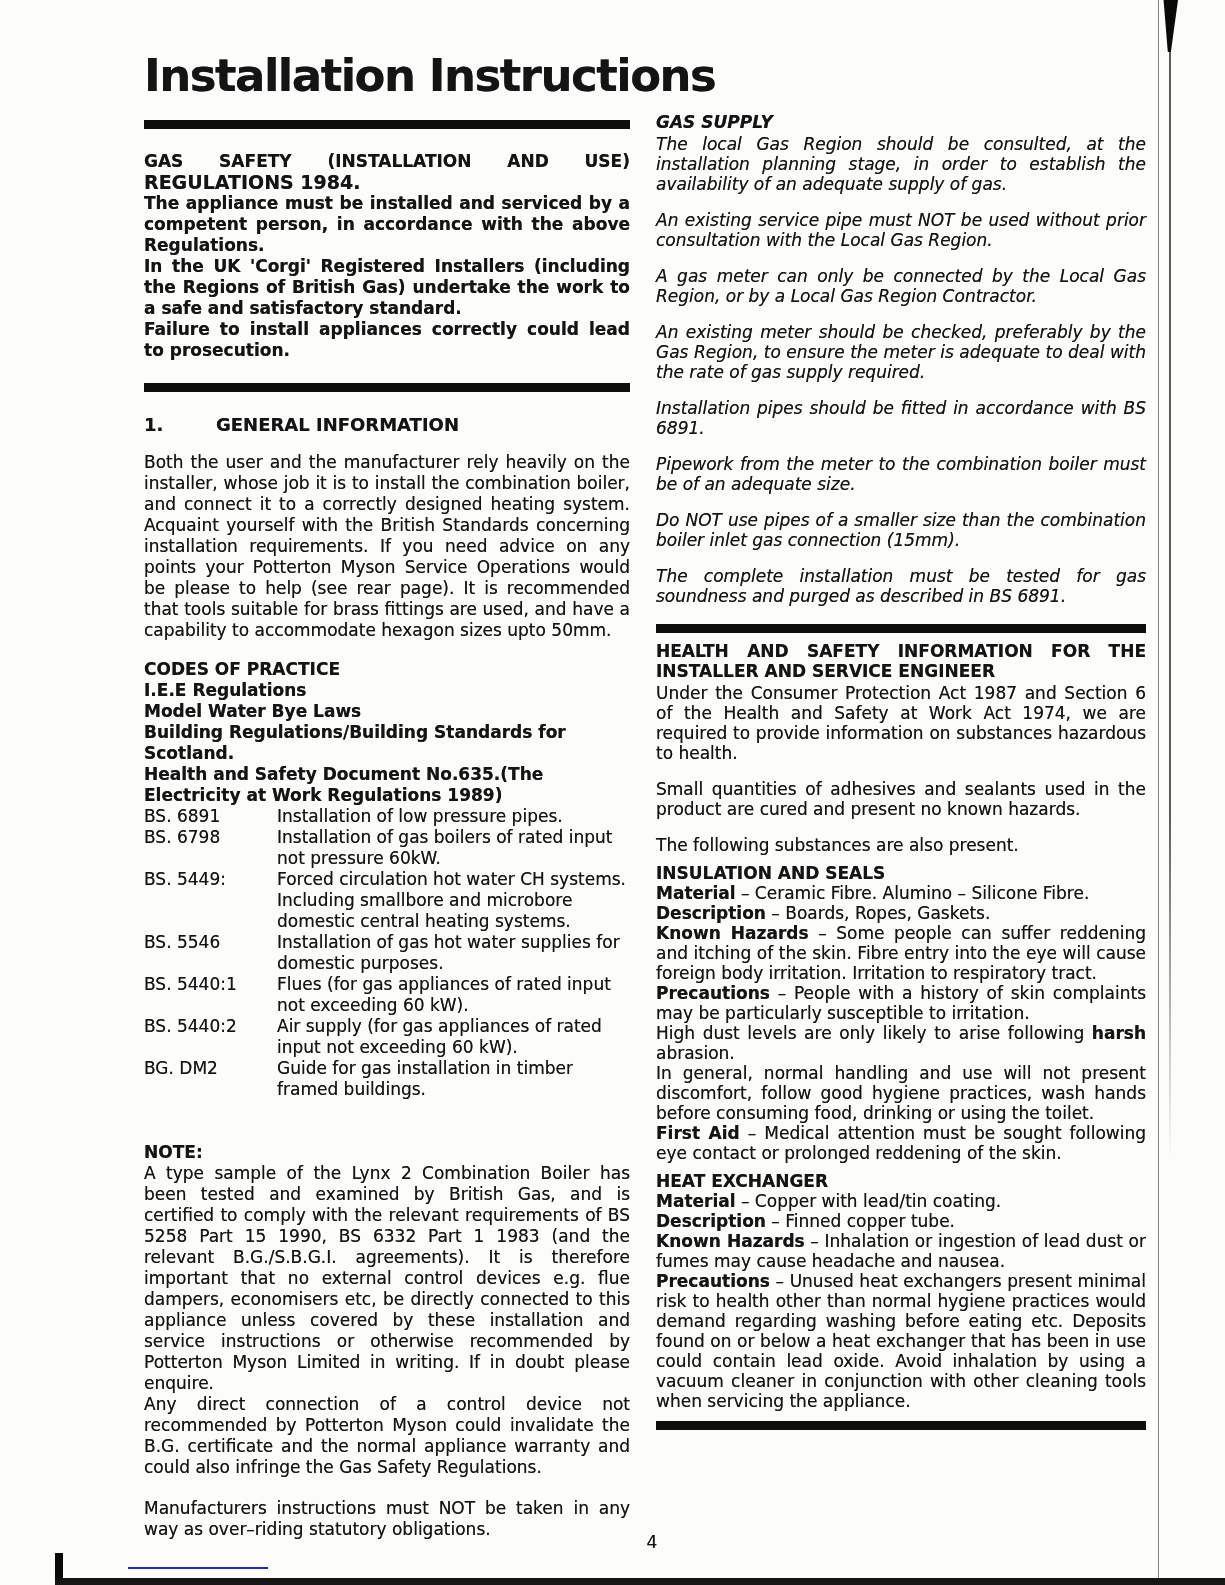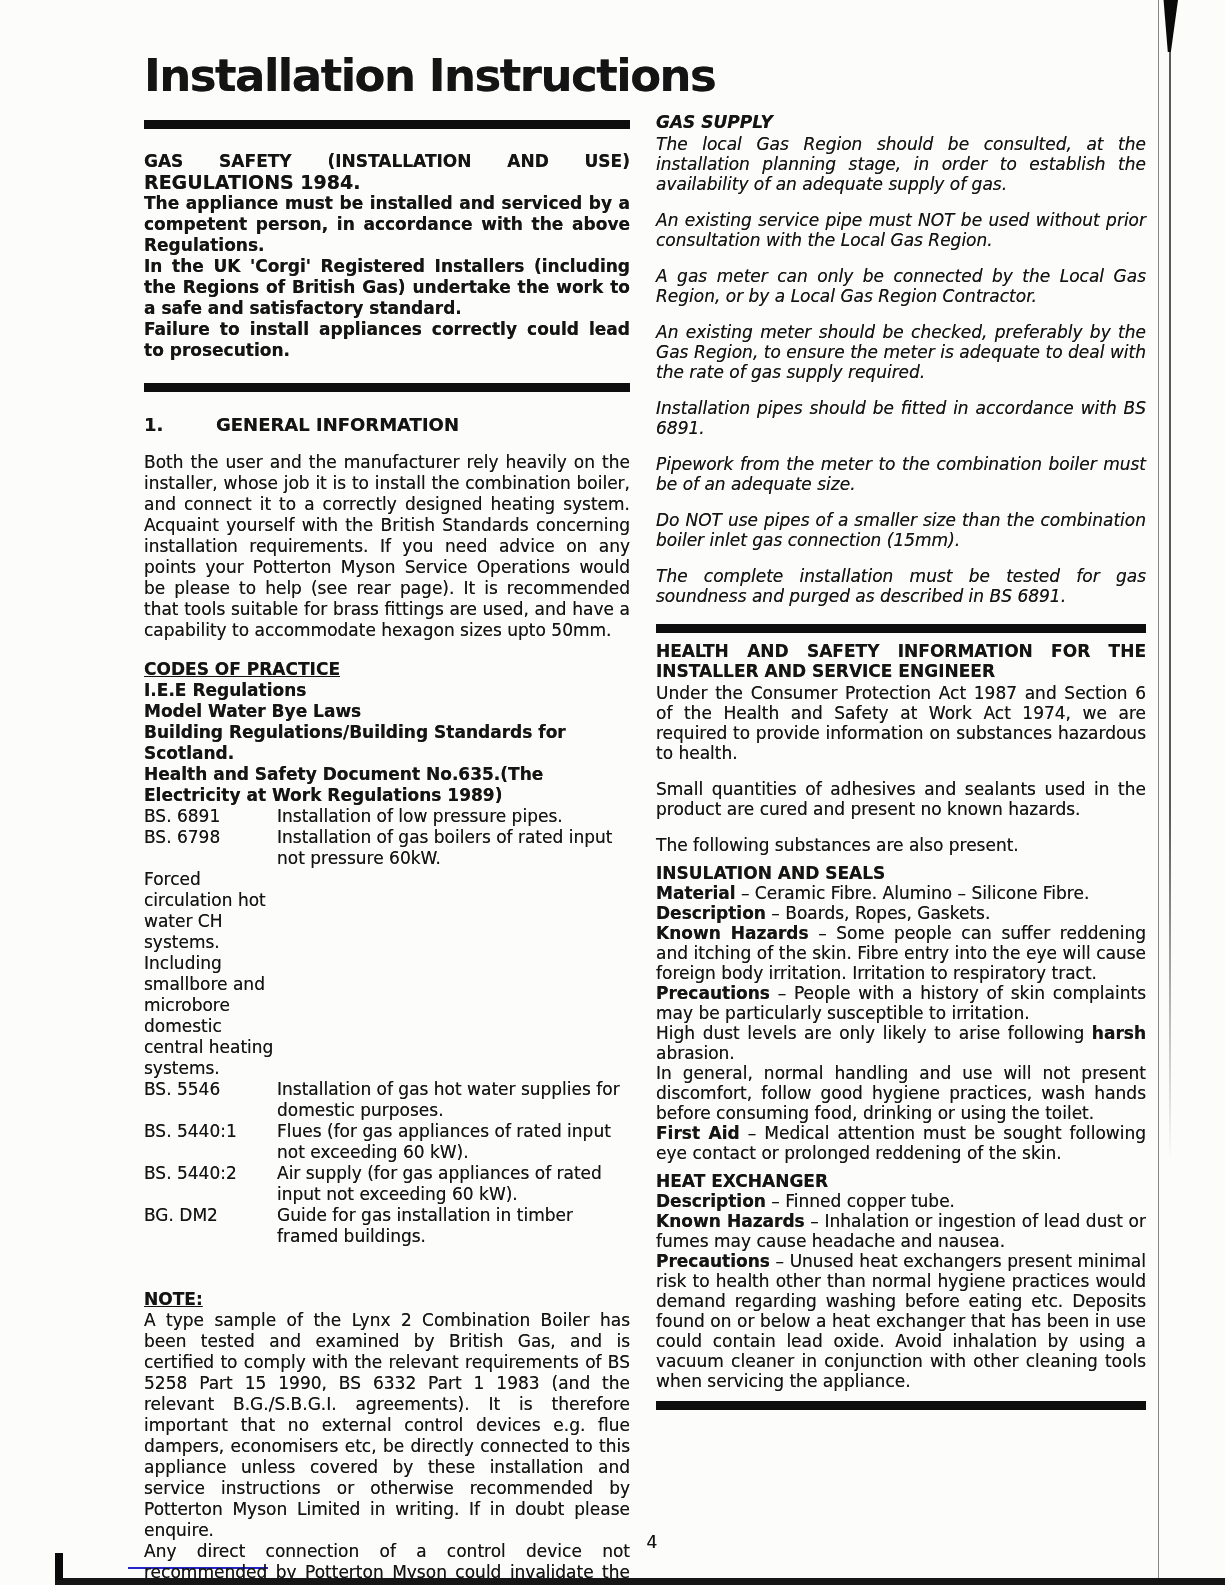--- a/index.html
+++ b/index.html
@@ -26,21 +26,21 @@
   .rule-title { margin-top:18px; width:486px; }
   .rule-mid   { margin-top:22px; width:486px; }
   .rule-right { margin-top:18px; width:490px; }
   .rule-bottom{ margin-top:10px; width:490px; }
 
   p { margin:0; font-size:17px; text-align:justify; }
   .col-left  p { line-height:21px; }
   .col-right p { line-height:20px; }
 
   .h { font-size:17px; font-weight:700; }
-  .col-left .h { line-height:21px;text-decoration:underline; }
+  .col-left .h { line-height:21px; }
   .col-right .h { line-height:20px; }
   .h.just { text-align:justify; }
 
   
   .gas-safety { margin-top:22px; }
   .gas-safety .hl1 {
     font-size:17px; font-weight:700; line-height:21px;
     text-align:justify; text-align-last:justify;
   }
   .gas-safety .hl2 { font-size:19px; font-weight:700; line-height:21px; }
@@ -128,20 +128,21 @@
 
       <div class="std-row">
         <div class="std-code">BS. 6891</div>
         <div class="std-desc">Installation of low pressure pipes.</div>
       </div>
       <div class="std-row">
         <div class="std-code">BS. 6798</div>
         <div class="std-desc">Installation of gas boilers of rated input not pressure 60kW.</div>
       </div>
       <div class="std-row">
+        <div class="std-code">BS. 5449:</div>
         <div class="std-desc">Forced circulation hot water CH systems. Including smallbore and microbore domestic central heating systems.</div>
       </div>
       <div class="std-row">
         <div class="std-code">BS. 5546</div>
         <div class="std-desc">Installation of gas hot water supplies for domestic purposes.</div>
       </div>
       <div class="std-row">
         <div class="std-code">BS. 5440:1</div>
         <div class="std-desc">Flues (for gas appliances of rated input not exceeding 60 kW).</div>
       </div>
@@ -191,20 +192,21 @@
       <p class="entry"><b>Description</b><span> – Boards, Ropes, Gaskets.</span></p>
       <p class="entry"><b>Known Hazards</b><span> – Some people can suffer reddening and itching of the skin.  Fibre entry into the eye will cause foreign body irritation.  Irritation to respiratory tract.</span></p>
       <p class="entry"><b>Precautions</b><span> – People with a history of skin complaints may be particularly susceptible to irritation.</span></p>
       <p class="entry"><span>High dust levels are only likely to arise following </span><b>harsh</b><span> abrasion.</span></p>
       <p class="entry"><span>In general, normal handling and use will not present discomfort, follow good hygiene practices, wash hands before consuming food, drinking or using the toilet.</span></p>
       <p class="entry"><b>First Aid</b><span> – Medical attention must be sought following eye contact or prolonged reddening of the skin.</span></p>
     </section>
 
     <section>
       <div class="h">HEAT EXCHANGER</div>
+      <p class="entry"><b>Material</b><span> – Copper with lead/tin coating.</span></p>
       <p class="entry"><b>Description</b><span> – Finned copper tube.</span></p>
       <p class="entry"><b>Known Hazards</b><span> – Inhalation or ingestion of lead dust or fumes may cause headache and nausea.</span></p>
       <p class="entry"><b>Precautions</b><span> – Unused heat exchangers present minimal risk to health other than normal hygiene practices would demand regarding washing before eating etc.  Deposits found on or below a heat exchanger that has been in use could contain lead oxide.  Avoid inhalation by using a vacuum cleaner in conjunction with other cleaning tools when servicing the appliance.</span></p>
     </section>
 
     <div class="rule rule-bottom"></div>
   </div>
 
   <div class="page-num">4</div>
 </div>

